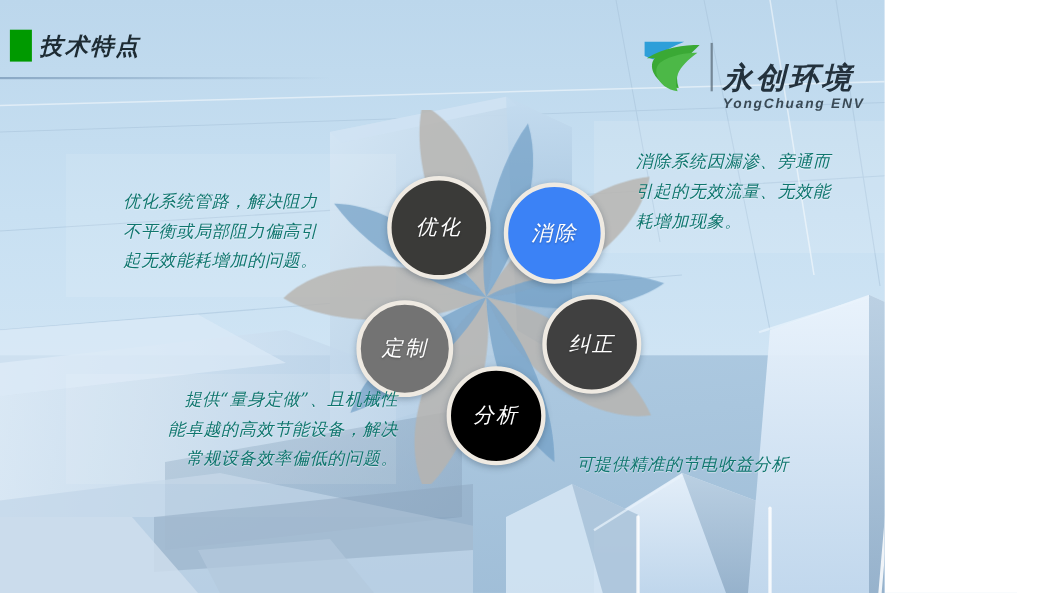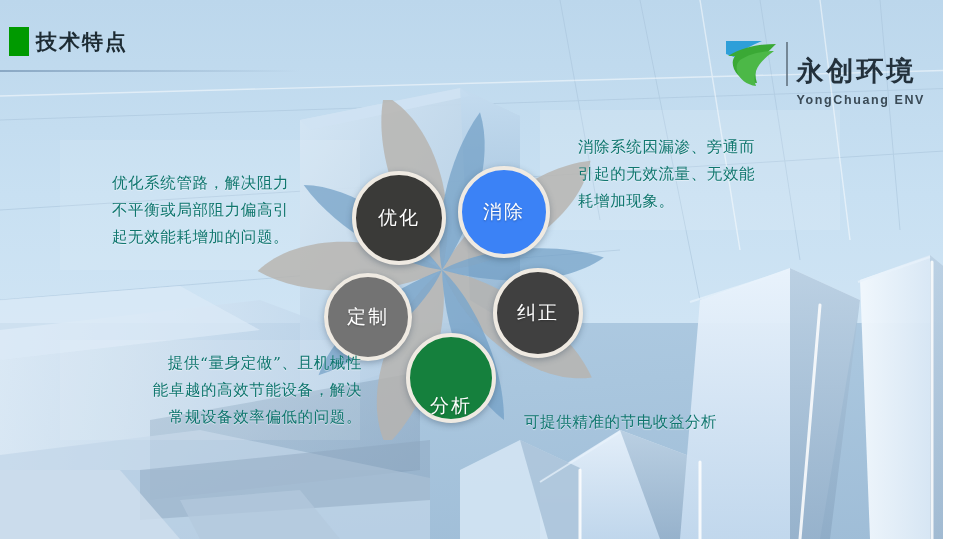--- a/index.html
+++ b/index.html
@@ -3,23 +3,24 @@
 <meta charset="utf-8">
 <style>
   * { margin:0; padding:0; box-sizing:border-box; }
   html, body {
     width:960px; height:539px;
     overflow:hidden;
     font-family:"Liberation Sans", sans-serif;
   }
   #slide {
     position:relative;
-    width:943px; height:539px;
+    width:804px; height:539px;
     background:#b9d4ea;
     overflow:hidden;
+    font-style:italic;
   }
 
   
   .bg-layer { position:absolute; inset:0; overflow:hidden; }
   .bg-base {
     position:absolute; inset:0;
     background:
       linear-gradient(175deg, #bfd9ee 0%, #b4cfe6 35%, #a9c6de 70%, #9fbdd7 100%);
   }
   .bg-sky {
@@ -49,21 +50,21 @@
   .logo { position:absolute; right:18px; top:22px; display:flex; align-items:center; }
   .logo-mark { width:58px; height:52px; margin-right:6px; }
   .logo-div { width:2px; height:44px; background:#5b6b78; margin-right:9px; opacity:.75; }
   .logo-txt { display:flex; flex-direction:column; line-height:1; }
   .logo-cn {
     font-size:27px; font-weight:bold; color:#23313c;
     letter-spacing:3px; white-space:nowrap;margin-top:36px;
   }
   .logo-en {
     font-size:12.5px; font-weight:bold; color:#3a4a56;
-    letter-spacing:1.6px; margin-top:9px; white-space:nowrap;
+    letter-spacing:1.6px; margin-top:3px; white-space:nowrap;
   }
 
   
   .pinwheel { position:absolute; left:252px; top:100px; width:380px; height:340px; }
 
   
   .bub {
     position:absolute;
     border-radius:50%;
     display:flex; align-items:center; justify-content:center;
@@ -243,37 +244,37 @@
         <g transform="rotate(162)">
           <path d="M0 0 C 25 -28 90 -62 150 -62 C 120 -22 55 -2 0 0 Z"></path>
         </g>
         <g transform="rotate(234)">
           <path d="M0 0 C 25 -28 90 -62 150 -62 C 120 -22 55 -2 0 0 Z"></path>
         </g>
       </g>
     </g>
   </svg>
 
-  <div class="bub" style="left:352px; top:171px; width:94px; height:94px; background:#3a3a38;">
+  <div class="bub" style="left:352px; top:160px; width:94px; height:94px; background:#3a3a38;">
     <span>优化</span>
   </div>
 
   <div class="bub" style="left:458px; top:166px; width:92px; height:92px; background:#3b82f6;">
     <span>消除</span>
   </div>
 
   <div class="bub" style="left:324px; top:273px; width:88px; height:88px; background:#737373;">
     <span>定制</span>
   </div>
 
   <div class="bub" style="left:493px; top:268px; width:90px; height:90px; background:#404040;">
     <span>纠正</span>
   </div>
 
-  <div class="bub" style="left:406px; top:333px; width:90px; height:90px; background:#15803d;align-items:flex-end;">
+  <div class="bub" style="left:406px; top:333px; width:90px; height:90px; background:#000000;">
     <span>分析</span>
   </div>
 
   <div class="cap" style="left:112px; top:170px; width:240px; text-align:left;">优化系统管路，解决阻力
 不平衡或局部阻力偏高引
 起无效能耗增加的问题。</div>
 
   <div class="cap" style="left:578px; top:134px; width:225px; text-align:left;">消除系统因漏渗、旁通而
 引起的无效流量、无效能
 耗增加现象。</div>

